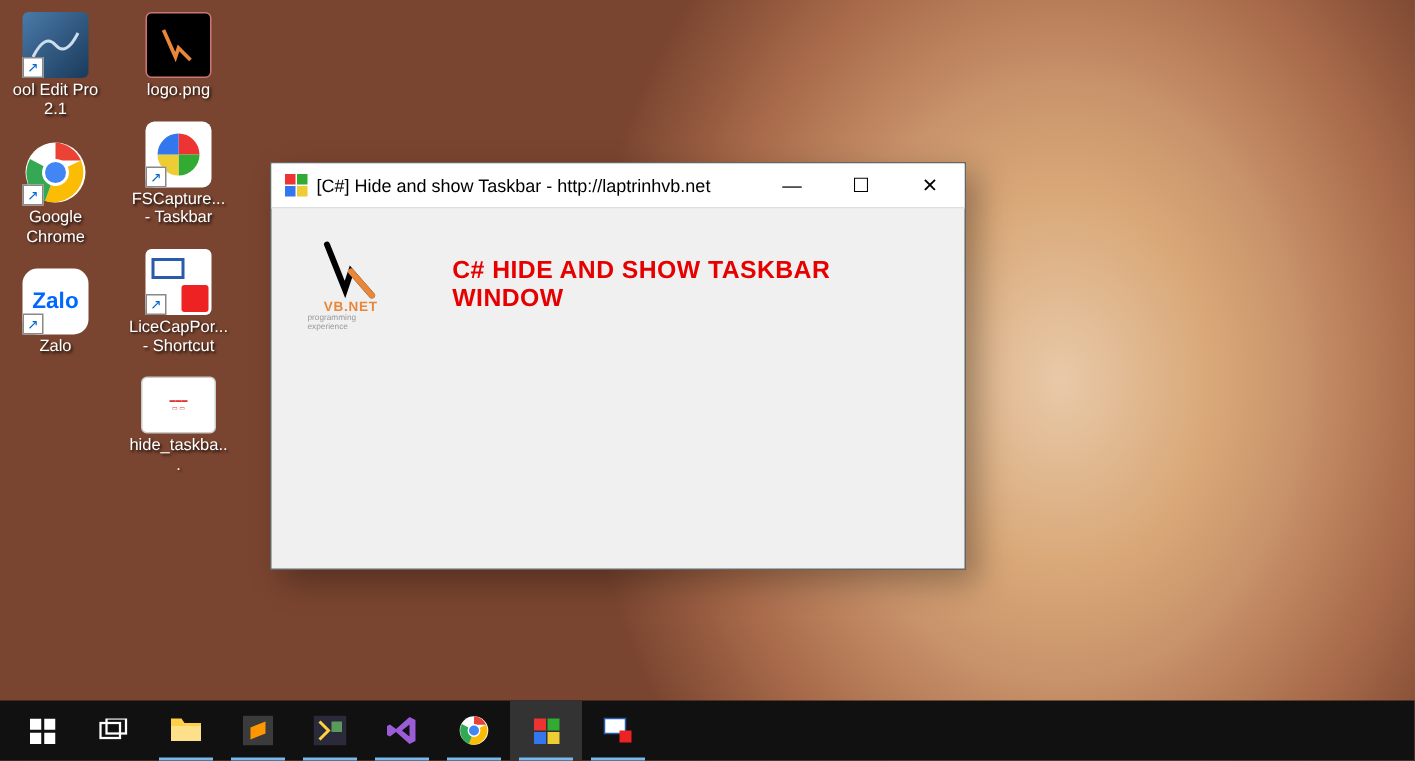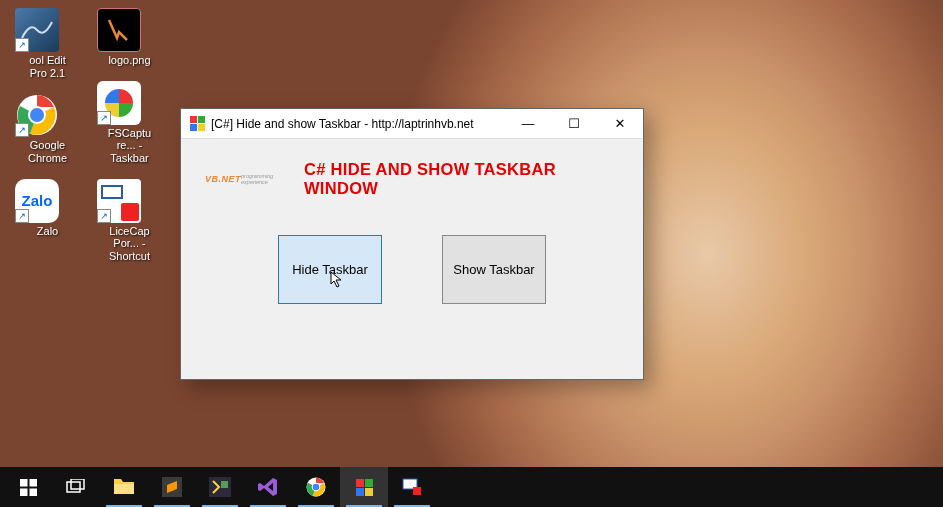--- a/index.html
+++ b/index.html
@@ -10,35 +10,35 @@
   position: absolute; inset: 0; 
   background: 
     radial-gradient(ellipse 400px 500px at 75% 50%, #e8c9a8 0%, #d9a878 25%, #c8926a 40%, #a86a4a 60%, #7a4530 80%),
     linear-gradient(135deg, #3a5a7a 0%, #5a7a9a 20%, #c89060 40%, #e8c8a8 60%);
 }
 
 .icons-area { position: absolute; top: 8px; left: 0; display: flex; gap: 8px; }
 .icon-col { display: flex; flex-direction: column; gap: 14px; width: 74px; align-items: center; }
 .desktop-icon { width: 68px; display: flex; flex-direction: column; align-items: center; gap: 2px; cursor: pointer; }
 .desktop-icon .ic { width: 44px; height: 44px; border-radius: 4px; display:flex;align-items:center;justify-content:center; position:relative; }
-.desktop-icon .lbl { font-size: 11px; color: #fff; text-align: center; text-shadow: 1px 1px 2px rgba(0,0,0,0.9); line-height: 1.15; max-width: 70px; word-break: break-word; margin-left: 21px; }
+.desktop-icon .lbl { font-size: 11px; color: #fff; text-align: center; text-shadow: 1px 1px 2px rgba(0,0,0,0.9); line-height: 1.15; max-width: 70px; word-break: break-word; }
 .shortcut-arrow { position:absolute; left:0; bottom:0; width:14px; height:14px; background:#fff; border:1px solid #888; font-size:9px; line-height:12px; text-align:center; color:#0066cc; }
 
 
 .window { position:absolute; left:180px; top:108px; width:464px; height:272px; background:#f0f0f0; border:1px solid #666; box-shadow: 8px 8px 20px rgba(0,0,0,0.3); }
 .titlebar { height:30px; background:#fff; display:flex; align-items:center; border-bottom:1px solid #ddd; }
 .win-icon { width:16px; height:16px; margin:0 6px 0 8px; display:flex; flex-wrap:wrap; }
 .win-icon span { width:7px; height:7px; margin:0.5px; }
 .title-text { font-size:12px; color:#000; flex:1; white-space:nowrap; overflow:hidden; }
 .win-btns { display:flex; height:100%; }
 .win-btn { width:46px; display:flex; align-items:center; justify-content:center; font-size:13px; color:#000; cursor:pointer; }
 
 .window-body { padding: 20px 24px; }
 .header-row { display:flex; align-items:center; gap:18px; margin-bottom: 36px; }
-.vb-logo { width:60px; display:flex; align-items:center;font-style:italic; }
+.vb-logo { width:60px; display:flex; flex-direction:column; align-items:center; }
 .heading { color:#e60000; font-weight:bold; font-size:16.5px; letter-spacing:0.3px;margin-left:21px; }
 .btn-row { display:flex; justify-content:center; gap:60px; }
 .app-btn { width:104px; height:69px; border:1px solid #888; background:#e1e1e1; font-size:13px; color:#000; cursor:pointer; display:flex; align-items:center; justify-content:center; position:relative; }
 .app-btn.focused { background:#d6e8f7; border:1px solid #2a7ab8; }
 .cursor-arrow { position:absolute; left:50%; top:52%; font-size:15px; color:#000; pointer-events:none; }
 
 
 .taskbar { position:absolute; left:0; right:0; bottom:0; height:40px; background:#111; display:flex; align-items:center; padding:0 4px; gap:0; }
 .task-btn { width:48px; height:40px; display:flex; align-items:center; justify-content:center; cursor:pointer; position:relative; }
 .task-btn.active { background:#333; }
@@ -104,20 +104,26 @@
       <span class="lbl">FSCapture... - Taskbar</span>
     </div>
     <div class="desktop-icon">
       <div class="ic" style="background:#fff;">
         <div style="position:absolute;width:18px;height:18px;background:#e22;right:2px;bottom:2px;border-radius:2px;"></div>
         <div style="position:absolute;width:22px;height:14px;border:2px solid #2a5aaa;left:4px;top:6px;"></div>
         <span class="shortcut-arrow">↗</span>
       </div>
       <span class="lbl">LiceCapPor... - Shortcut</span>
     </div>
+    <div class="desktop-icon">
+      <div class="ic" style="background:#fff;width:50px;height:38px;border:1px solid #ccc;">
+        <div style="font-size:4px;color:#d33;text-align:center;line-height:1.2;">▬▬▬<br>▭ ▭</div>
+      </div>
+      <span class="lbl">hide_taskba...</span>
+    </div>
   </div>
 </div>
 
 <div class="window">
   <div class="titlebar">
     <div class="win-icon">
       <span style="background:#e33"></span>
         <span style="background:#3a3"></span>
         <span style="background:#37e"></span>
         <span style="background:#ec3"></span>
@@ -134,33 +140,20 @@
       <div class="vb-logo">
         <svg width="48" height="40" viewBox="0 0 48 40">
             <path d="M8 4 L20 34 L24 22 L38 38" stroke="#000" stroke-width="4" fill="none" stroke-linecap="round"></path>
             <path d="M24 22 L38 38" stroke="#e8863a" stroke-width="4" fill="none" stroke-linecap="round"></path>
           </svg>
         <div style="color:#e8863a;font-size:9px;font-weight:bold;letter-spacing:0.5px;">VB.NET</div>
         <div style="color:#999;font-size:5.5px;">programming experience</div>
       </div>
       <div class="heading">C# HIDE AND SHOW TASKBAR WINDOW</div>
     </div>
-    <div class="btn-row">
-      <div class="app-btn focused">
-        <span>Hide Taskbar</span>
-        <span class="cursor-arrow">
-          <svg width="16" height="18" viewBox="0 0 16 18">
-              <path d="M1 1 L1 13 L4 10 L7 16 L9 15 L6 9 L11 9 Z" fill="#fff" stroke="#000" stroke-width="1"></path>
-            </svg>
-        </span>
-      </div>
-      <div class="app-btn">
-        <span>Show Taskbar</span>
-      </div>
-    </div>
   </div>
 </div>
 
 <div class="taskbar">
   <div class="task-btn">
     <svg width="17" height="17" viewBox="0 0 17 17">
         <rect x="0" y="0" width="7.5" height="7.5" fill="#fff"></rect>
         <rect x="9.5" y="0" width="7.5" height="7.5" fill="#fff"></rect>
         <rect x="0" y="9.5" width="7.5" height="7.5" fill="#fff"></rect>
         <rect x="9.5" y="9.5" width="7.5" height="7.5" fill="#fff"></rect>

